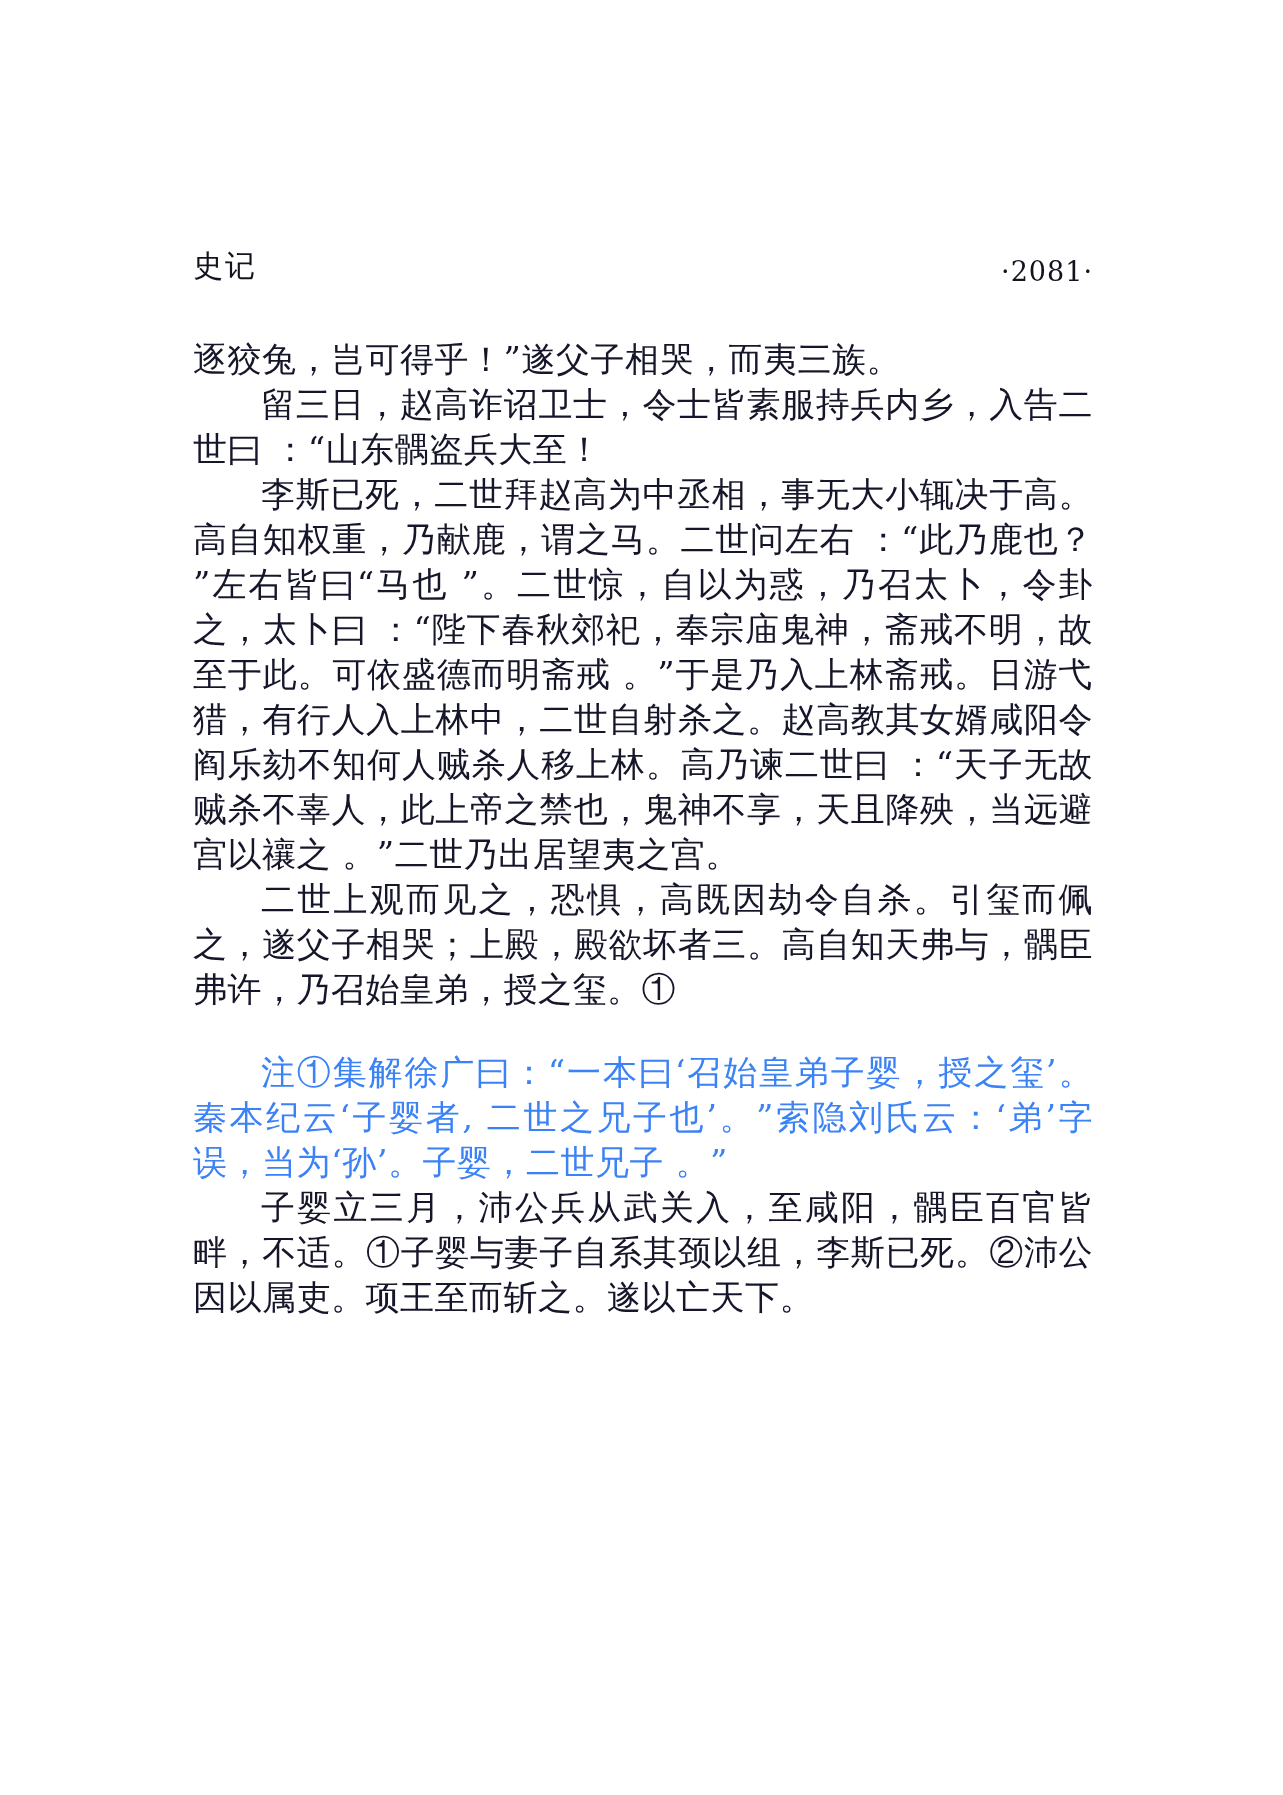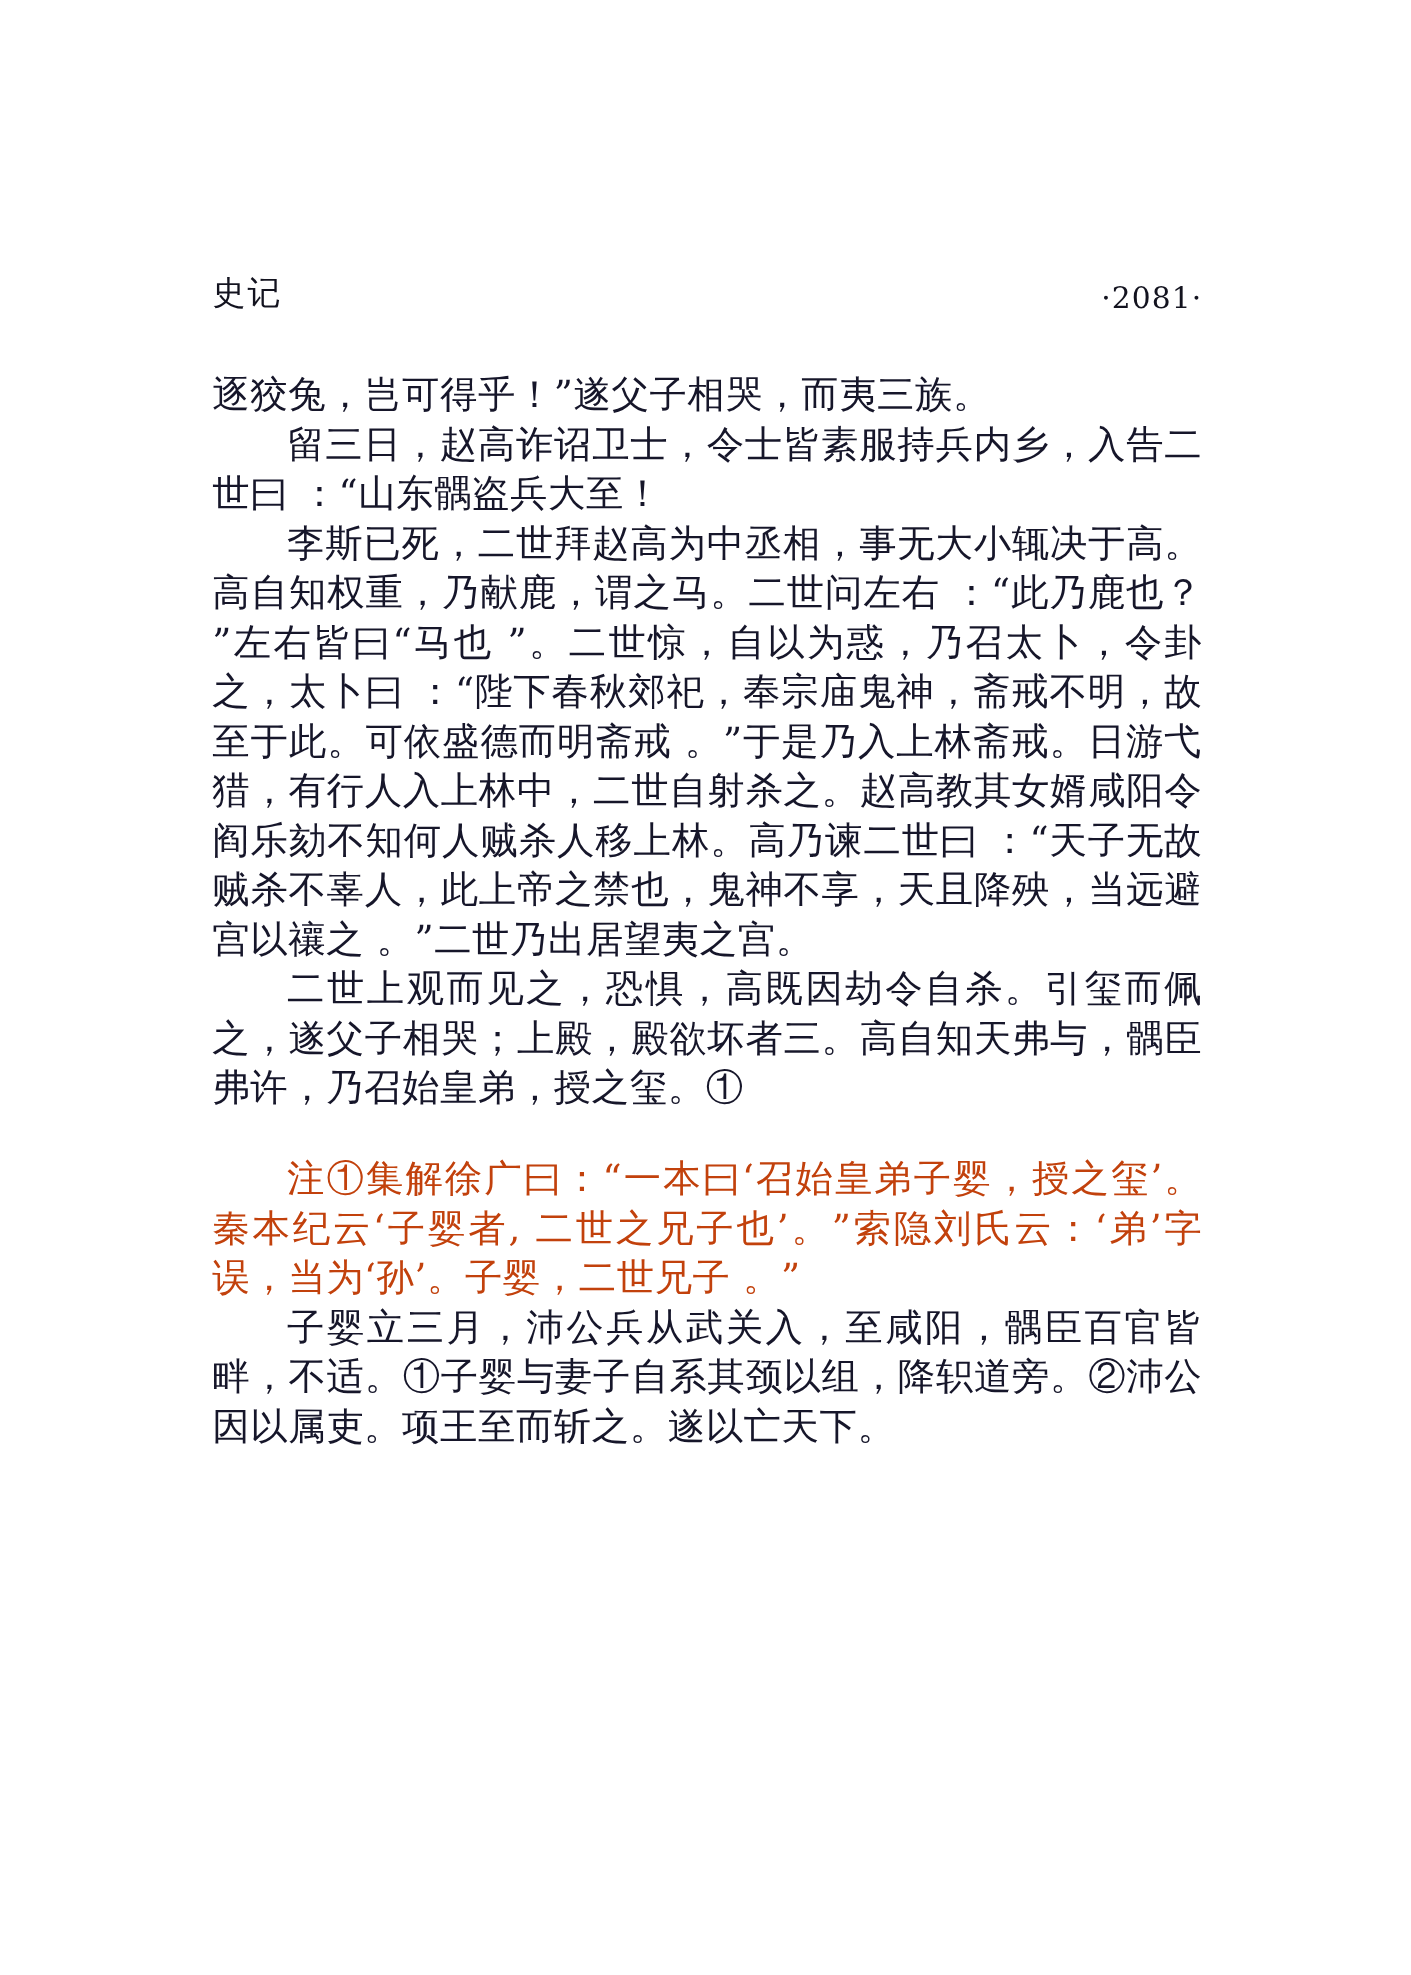--- a/index.html
+++ b/index.html
@@ -47,21 +47,21 @@
     color: #16162a;
     letter-spacing: 0.5px;
   }
   p {
     margin: 0;
   }
   .indent {
     text-indent: 2em;
   }
   .note {
-    color: #c2410c;
+    color: #3b82f6;
     margin-top: 38px;
   }
   .note-block {
     margin-top: 34px;
     margin-bottom: 0px;
   }
   .note-block-tail {
     margin-top: 34px;
   }
 </style>
@@ -79,20 +79,20 @@
     <div class="body-text">
       <p>逐狡兔，岂可得乎！”遂父子相哭，而夷三族。</p>
       <p class="indent">留三日，赵高诈诏卫士，令士皆素服持兵内乡，入告二世曰 ：“山东髃盗兵大至！</p>
       <p class="indent">李斯已死，二世拜赵高为中丞相，事无大小辄决于高。高自知权重，乃献鹿，谓之马。二世问左右 ：“此乃鹿也？ ”左右皆曰“马也 ”。二世惊，自以为惑，乃召太卜，令卦之，太卜曰 ：“陛下春秋郊祀，奉宗庙鬼神，斋戒不明，故至于此。可依盛德而明斋戒 。”于是乃入上林斋戒。日游弋猎，有行人入上林中，二世自射杀之。赵高教其女婿咸阳令阎乐劾不知何人贼杀人移上林。高乃谏二世曰 ：“天子无故贼杀不辜人，此上帝之禁也，鬼神不享，天且降殃，当远避宫以禳之 。”二世乃出居望夷之宫。</p>
       <p class="indent">二世上观而见之，恐惧，高既因劫令自杀。引玺而佩之，遂父子相哭；上殿，殿欲坏者三。高自知天弗与，髃臣弗许，乃召始皇弟，授之玺。①</p>
 
       <div class="note-block">
         <p class="indent note">注①集解徐广曰：“一本曰‘召始皇弟子婴，授之玺’。秦本纪云‘子婴者, 二世之兄子也’。”索隐刘氏云：‘弟’字误，当为‘孙’。子婴，二世兄子 。”</p>
       </div>
 
-      <p class="indent">子婴立三月，沛公兵从武关入，至咸阳，髃臣百官皆畔，不适。①子婴与妻子自系其颈以组，降轵道旁。②沛公因以属吏。项王至而斩之。遂以亡天下。</p>
+      <p class="indent">子婴立三月，沛公兵从武关入，至咸阳，髃臣百官皆畔，不适。①子婴与妻子自系其颈以组，李斯已死。②沛公因以属吏。项王至而斩之。遂以亡天下。</p>
 
       <div class="note-block-tail">
       </div>
     </div>
 
   </div>
 </div>
 
 </body></html>

